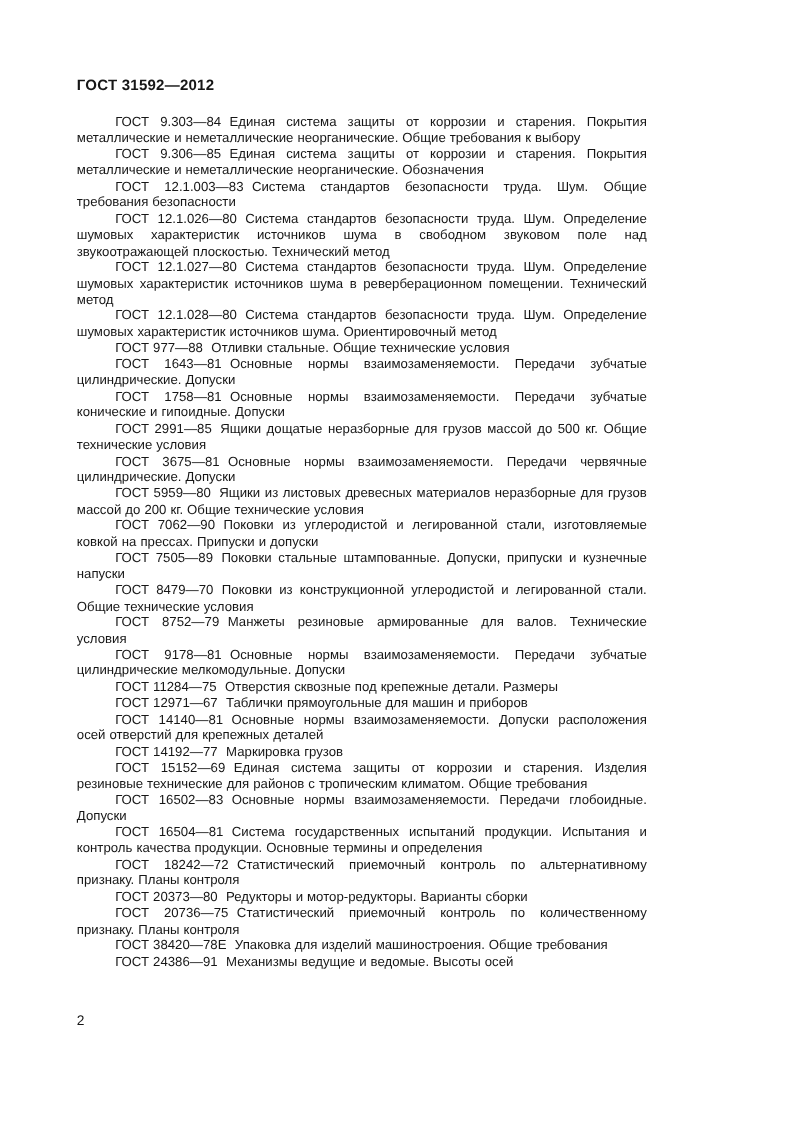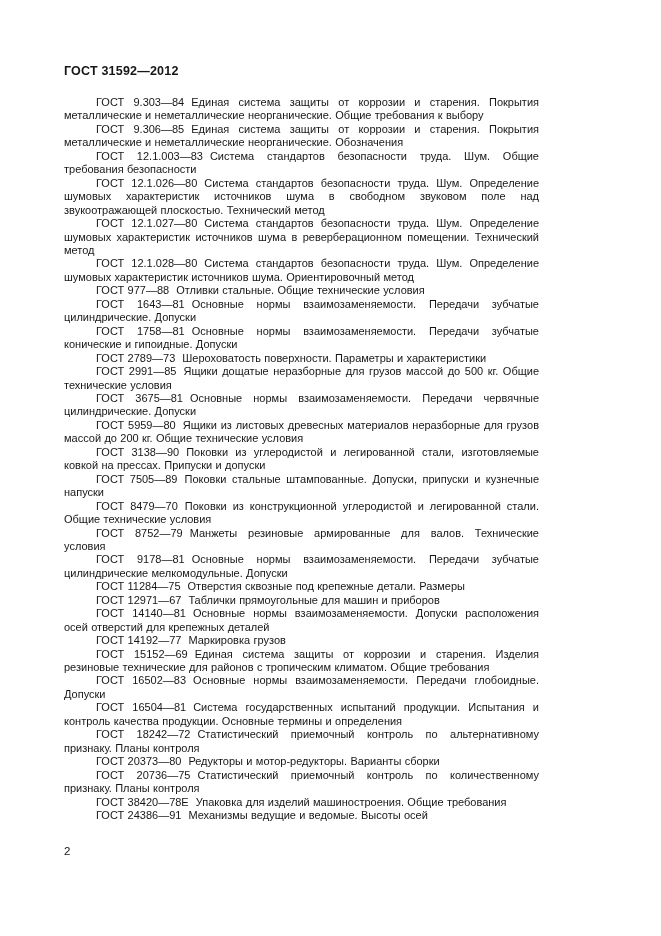--- a/index.html
+++ b/index.html
@@ -66,29 +66,28 @@
 
   <p class="ref"><span class="code">ГОСТ 12.1.028—80</span><span class="title">Система стандартов безопасности труда. Шум. Определение шумовых характеристик источников шума. Ориентировочный метод</span></p>
 
 
   <p class="ref"><span class="code">ГОСТ 977—88</span><span class="title">Отливки стальные. Общие технические условия</span></p>
 
   <p class="ref"><span class="code">ГОСТ 1643—81</span><span class="title">Основные нормы взаимозаменяемости. Передачи зубчатые цилиндрические. Допуски</span></p>
 
   <p class="ref"><span class="code">ГОСТ 1758—81</span><span class="title">Основные нормы взаимозаменяемости. Передачи зубчатые конические и гипоидные. Допуски</span></p>
 
-  <p class="ref"><span class="code">ГОСТ 2789—73</span><span class="title">Шероховатость поверхности. Параметры и характеристики</span></p>
 
   <p class="ref"><span class="code">ГОСТ 2991—85</span><span class="title">Ящики дощатые неразборные для грузов массой до 500 кг. Общие технические условия</span></p>
 
   <p class="ref"><span class="code">ГОСТ 3675—81</span><span class="title">Основные нормы взаимозаменяемости. Передачи червячные цилиндрические. Допуски</span></p>
 
   <p class="ref"><span class="code">ГОСТ 5959—80</span><span class="title">Ящики из листовых древесных материалов неразборные для грузов массой до 200 кг. Общие технические условия</span></p>
 
-  <p class="ref"><span class="code">ГОСТ 3138—90</span><span class="title">Поковки из углеродистой и легированной стали, изготовляемые ковкой на прессах. Припуски и допуски</span></p>
+  <p class="ref"><span class="code">ГОСТ 7062—90</span><span class="title">Поковки из углеродистой и легированной стали, изготовляемые ковкой на прессах. Припуски и допуски</span></p>
 
   <p class="ref"><span class="code">ГОСТ 7505—89</span><span class="title">Поковки стальные штампованные. Допуски, припуски и кузнечные напуски</span></p>
 
 
   <p class="ref"><span class="code">ГОСТ 8479—70</span><span class="title">Поковки из конструкционной углеродистой и легированной стали. Общие технические условия</span></p>
 
   <p class="ref"><span class="code">ГОСТ 8752—79</span><span class="title">Манжеты резиновые армированные для валов. Технические условия</span></p>
 
   <p class="ref"><span class="code">ГОСТ 9178—81</span><span class="title">Основные нормы взаимозаменяемости. Передачи зубчатые цилиндрические мелкомодульные. Допуски</span></p>
 

